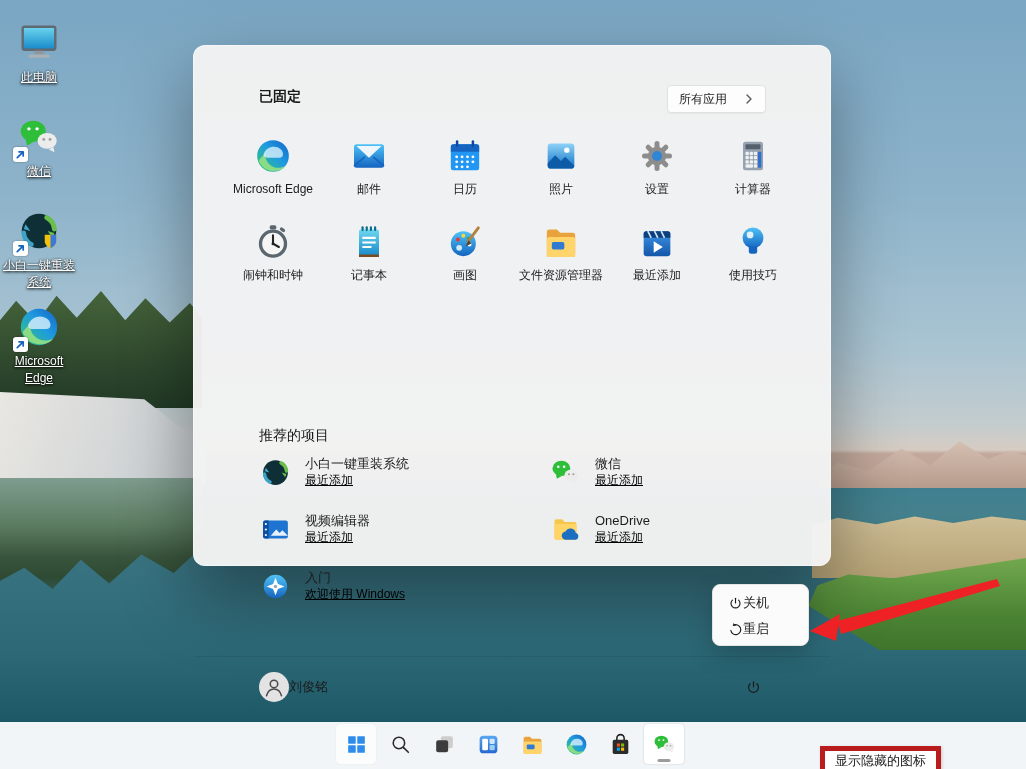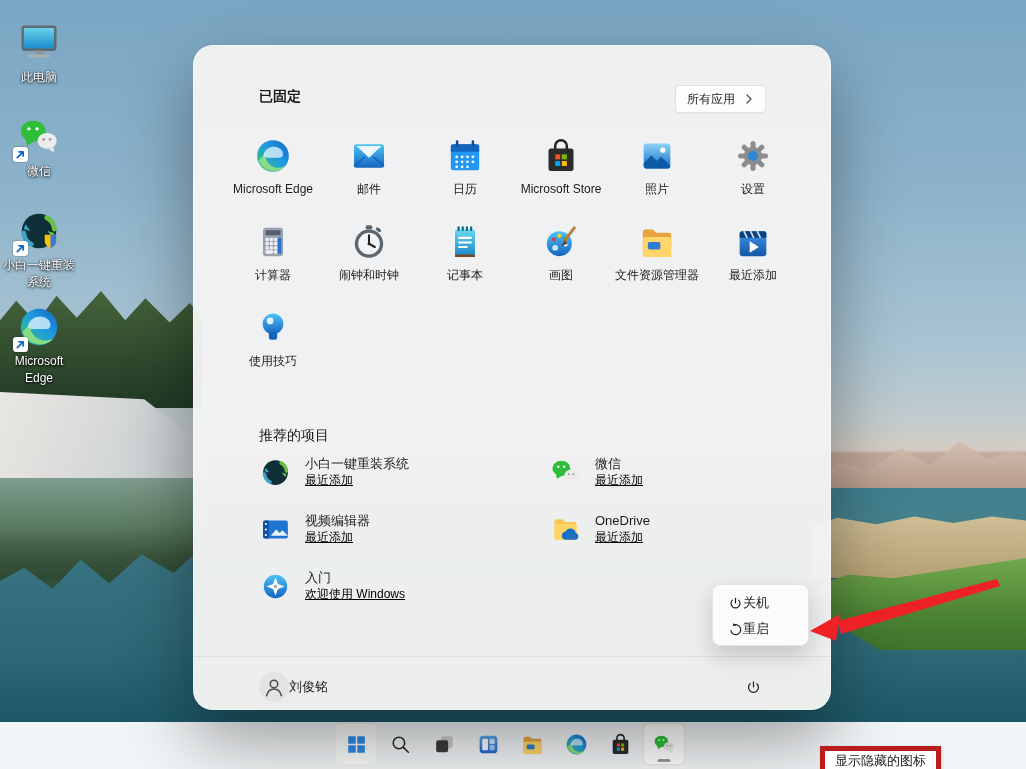--- a/index.html
+++ b/index.html
@@ -29,33 +29,33 @@
   .wp-wheat{left:812px;top:514px;width:214px;height:64px;
     background:linear-gradient(180deg,#cfbf97,#b5a174);
     clip-path:polygon(0 18%,12% 6%,30% 16%,48% 4%,66% 14%,84% 4%,100% 10%,100% 100%,0 100%);}
   .wp-grass{left:804px;top:558px;width:222px;height:92px;
     background:linear-gradient(180deg,#72a94e,#4c8434 60%,#3f742c);
     clip-path:polygon(6% 30%,20% 18%,40% 22%,100% 0,100% 100%,34% 100%,18% 76%,2% 52%);}
 
   
   .dicon{position:absolute;width:78px;text-align:center;color:#fff;font-size:12px;cursor:pointer;}
   .dicon .dlabel{margin-top:3px;line-height:1.45;
-    text-shadow:0 1px 3px rgba(0,0,0,.95),0 0 2px rgba(0,0,0,.7);}
+    text-shadow:0 1px 3px rgba(0,0,0,.95),0 0 2px rgba(0,0,0,.7);text-decoration:underline;}
   .iconwrap{position:relative;width:46px;height:46px;margin:0 auto;}
   .iconwrap svg{width:100%;height:100%;}
   .sc-badge{position:absolute;left:-3px;bottom:-2px;width:15px;height:15px;background:#fff;
     border-radius:3px;box-shadow:0 0 2px rgba(0,0,0,.4);}
   .sc-badge svg{width:15px;height:15px;}
 
   
-  .start-menu{position:absolute;left:193px;top:45px;width:638px;height:665px;
-    background:rgba(243,243,243,.97);border-radius:20px;z-index:10;
+  .start-menu{position:absolute;left:193px;top:45px;width:638px;height:521px;
+    background:rgba(243,243,243,.97);border-radius:12px;z-index:10;
     box-shadow:0 30px 70px rgba(0,0,0,.38);border:1px solid rgba(255,255,255,.4);box-sizing:border-box;}
   .sm-header{position:absolute;left:65px;top:42px;font-size:14px;font-weight:bold;color:#191919;}
-  .all-apps{position:absolute;right:64px;top:39px;height:26px;padding:0 11px;display:flex;align-items:center;gap:9px;
+  .all-apps{position:absolute;right:64px;top:39px;height:26px;padding:0 11px;display:flex;align-items:center;gap:17px;
     background:#fdfdfd;border:1px solid #e1e1e1;border-radius:4px;font-size:12px;color:#1b1b1b;cursor:pointer;
     box-shadow:0 1px 1px rgba(0,0,0,.04);}
   .all-apps svg{width:10px;height:10px;}
   .pin-grid{position:absolute;left:31px;top:84px;width:576px;display:grid;
     grid-template-columns:repeat(6,96px);grid-auto-rows:86px;}
   .tile{display:flex;flex-direction:column;align-items:center;padding-top:6px;gap:7px;border-radius:4px;cursor:pointer;}
   .tile .ticon{width:40px;height:40px;}
   .tile .ticon svg{width:100%;height:100%;}
   .tile .tlabel{font-size:12px;color:#1b1b1b;text-align:center;line-height:1.1;max-width:94px;
     white-space:nowrap;overflow:hidden;}
@@ -261,31 +261,20 @@
                 <circle cx="33.5" cy="31" r="1.7"></circle>
                 <circle cx="14" cy="37" r="1.7"></circle>
                 <circle cx="20.5" cy="37" r="1.7"></circle>
                 <circle cx="27" cy="37" r="1.7"></circle>
               </g>
             </svg></span>
         <span class="tlabel">日历</span>
       </div>
       <div class="tile">
         <span class="ticon"><svg viewBox="0 0 48 48">
-              <path d="M17 16v-4a7 7 0 0 1 14 0v4" fill="none" stroke="#222" stroke-width="3"></path>
-              <rect x="9" y="15" width="30" height="27" rx="3" fill="#2b2b2b"></rect>
-              <rect x="17" y="22" width="6" height="6" fill="#f25022"></rect>
-              <rect x="25" y="22" width="6" height="6" fill="#7fba00"></rect>
-              <rect x="17" y="30" width="6" height="6" fill="#00a4ef"></rect>
-              <rect x="25" y="30" width="6" height="6" fill="#ffb900"></rect>
-            </svg></span>
-        <span class="tlabel">Microsoft Store</span>
-      </div>
-      <div class="tile">
-        <span class="ticon"><svg viewBox="0 0 48 48">
               <rect x="8" y="9" width="32" height="30" rx="4" fill="url(#gPhoto)"></rect>
               <circle cx="31" cy="17" r="3.2" fill="#fff"></circle>
               <path d="M8 33l9-10 7 7 5-5 11 11v-1a4 4 0 0 1-4 4H12a4 4 0 0 1-4-4z" fill="#0d5aa7"></path>
             </svg></span>
         <span class="tlabel">照片</span>
       </div>
       <div class="tile">
         <span class="ticon"><svg viewBox="0 0 48 48">
               <g fill="#8d8d8d">
                 <rect x="21" y="6" width="6" height="36" rx="3"></rect>

